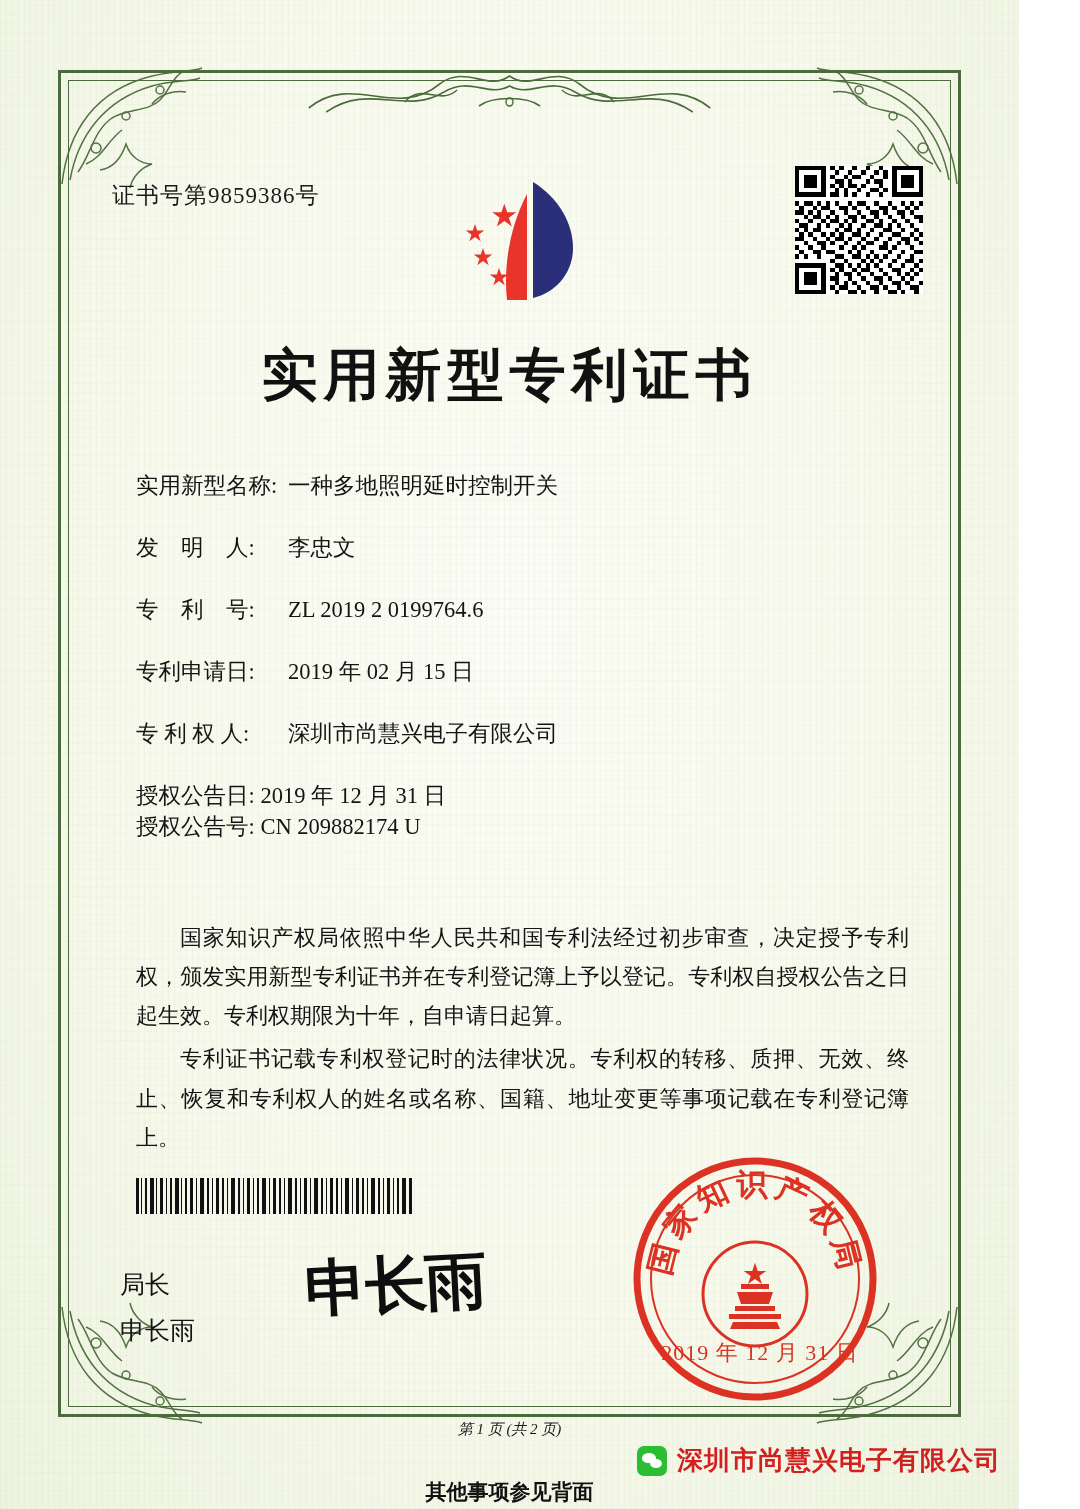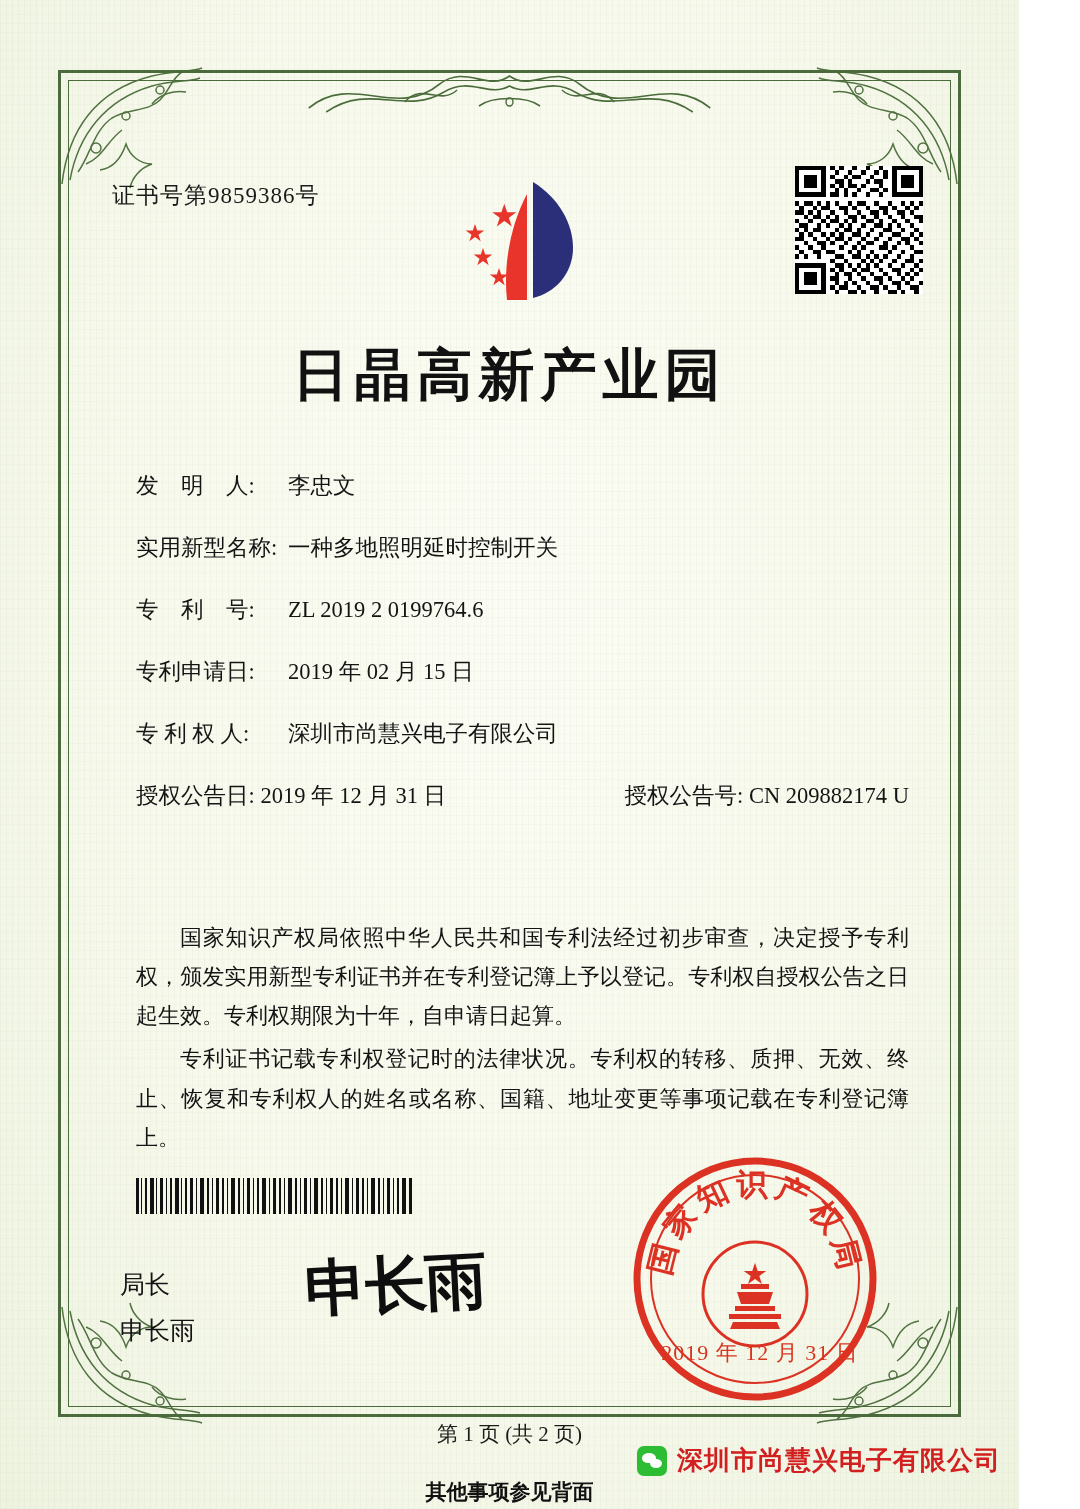--- a/index.html
+++ b/index.html
@@ -127,20 +127,21 @@
     flex: 1 1 auto;
   }
   .field-value .l2 { display: block; }
 
   .grant-row {
     display: flex;
     align-items: flex-start;
     font-size: 22.5px;
     color: #141414;
     margin-bottom: 10px;
+    flex-direction: column;
   }
   .grant-row .col1 { width: 400px; }
   .grant-row .col2 { flex: 1; text-align: right; }
 
   .body-text {
     position: absolute;
     left: 136px;
     right: 110px;
     top: 918px;
     font-size: 22px;
@@ -196,22 +197,23 @@
     font-size: 22px;
     color: #d9341f;
     letter-spacing: 1px;
   }
 
   .page-no {
     position: absolute;
     left: 0; right: 0;
     top: 1420px;
     text-align: center;
-    font-size: 21px;
+    font-size: 15px;
     color: #1a1a1a;
+    font-style: italic;
   }
   .footnote {
     position: absolute;
     left: 0; right: 0;
     top: 1478px;
     text-align: center;
     font-size: 21px;
     color: #111;
     font-weight: bold;
   }
@@ -576,30 +578,30 @@
           <path d="M12 28h2v1h-2z"></path>
           <path d="M15 28h1v1h-1z"></path>
           <path d="M18 28h1v1h-1z"></path>
           <path d="M21 28h2v1h-2z"></path>
           <path d="M24 28h1v1h-1z"></path>
           <path d="M27 28h1v1h-1z"></path>
       </g>
     </svg>
   </div>
 
-  <div class="title">日晶高新产业园</div>
+  <div class="title">实用新型专利证书</div>
 
   <div class="fields">
+    <div class="field-row">
+      <span class="field-label wide">实用新型名称:</span>
+      <span class="field-value">一种多地照明延时控制开关</span>
+    </div>
     <div class="field-row">
       <span class="field-label wide">发　明　人:</span>
       <span class="field-value">李忠文</span>
-    </div>
-    <div class="field-row">
-      <span class="field-label wide">实用新型名称:</span>
-      <span class="field-value">一种多地照明延时控制开关</span>
     </div>
     <div class="field-row">
       <span class="field-label wide">专　利　号:</span>
       <span class="field-value">ZL 2019 2 0199764.6</span>
     </div>
     <div class="field-row">
       <span class="field-label wide">专利申请日:</span>
       <span class="field-value">2019 年 02 月 15 日</span>
     </div>
     <div class="field-row">

